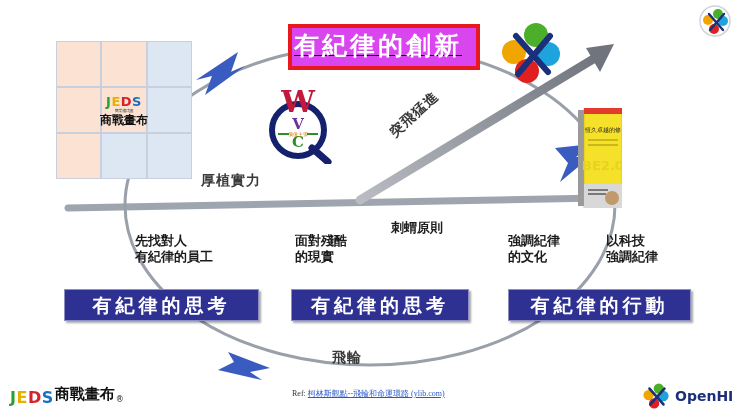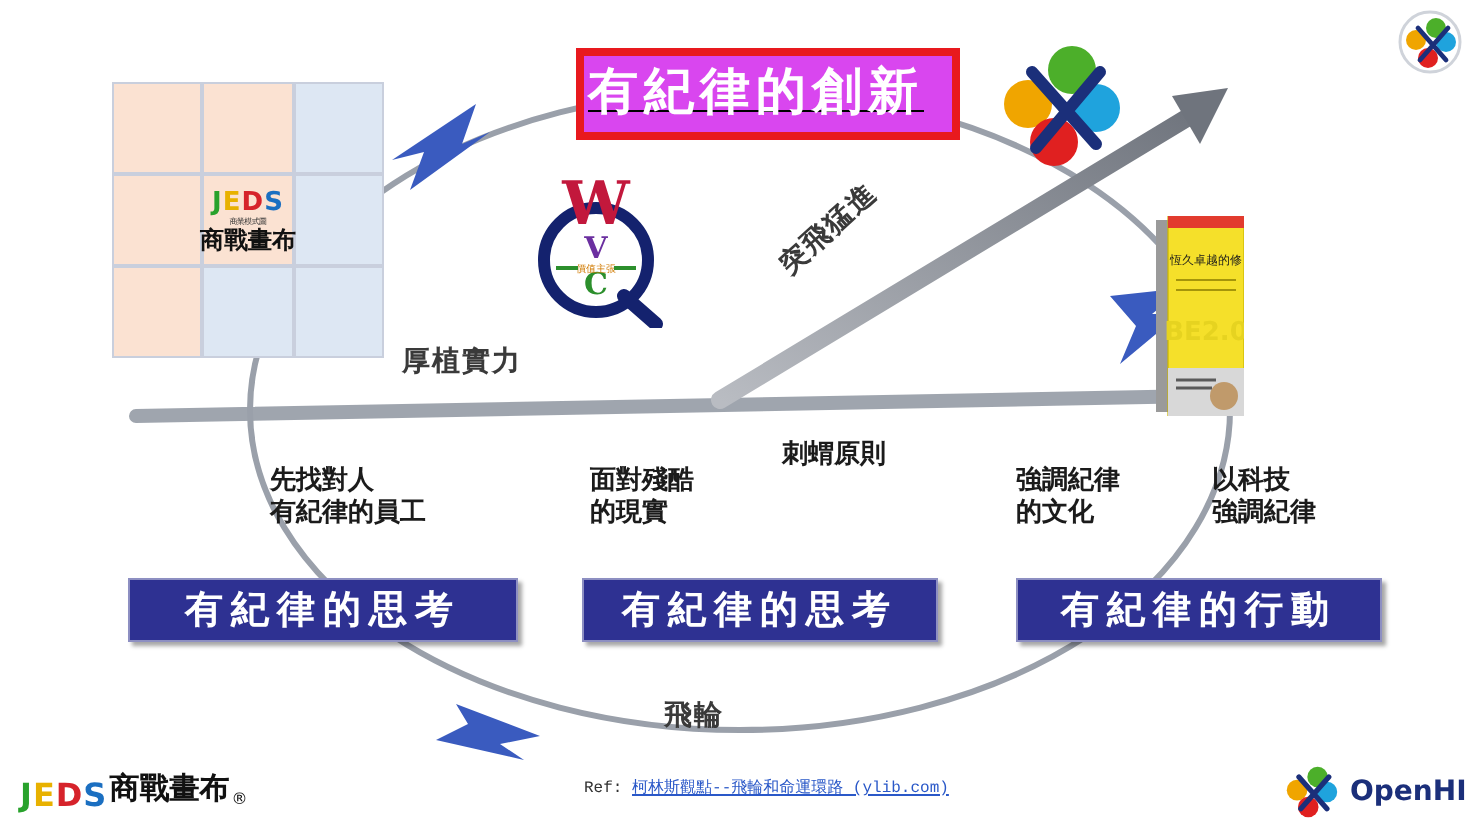--- a/index.html
+++ b/index.html
@@ -60,21 +60,21 @@
         box-shadow:2px 2px 2px rgba(0,0,0,.35);
         display:flex;align-items:center;justify-content:center;}
   .bbox span{color:#fff;font-size:19px;font-weight:bold;letter-spacing:4px;
              line-height:22px;font-family:"DejaVu Sans",sans-serif;}
   #box1{left:64px;top:289px;width:193px;height:30px;}
   #box2{left:291px;top:289px;width:176px;height:30px;justify-content:center;}
   #box3{left:508px;top:289px;width:181px;height:30px;}
 
   
   #ref{left:292px;top:388px;font-size:8px;color:#333;
-       font-family:Liberation Mono, monospace;}
+       font-family:Liberation Serif, serif;}
   #ref a{color:#2a58c8;text-decoration:underline;}
 
   
   #blogo{left:10px;top:385px;display:flex;align-items:flex-end;}
   #blogo .jeds{font-size:16px;}
   #blogo .cn{font-size:15px;font-weight:bold;color:#111;margin-left:1px;
              font-family:"DejaVu Sans",sans-serif;}
   #blogo .reg{font-size:8px;color:#111;vertical-align:super;margin-left:1px;}
   #brlogo{left:642px;top:382px;display:flex;align-items:center;gap:5px;text-align:right;}
   #brlogo .txt{font-size:14px;font-weight:bold;color:#1b2f7a;

